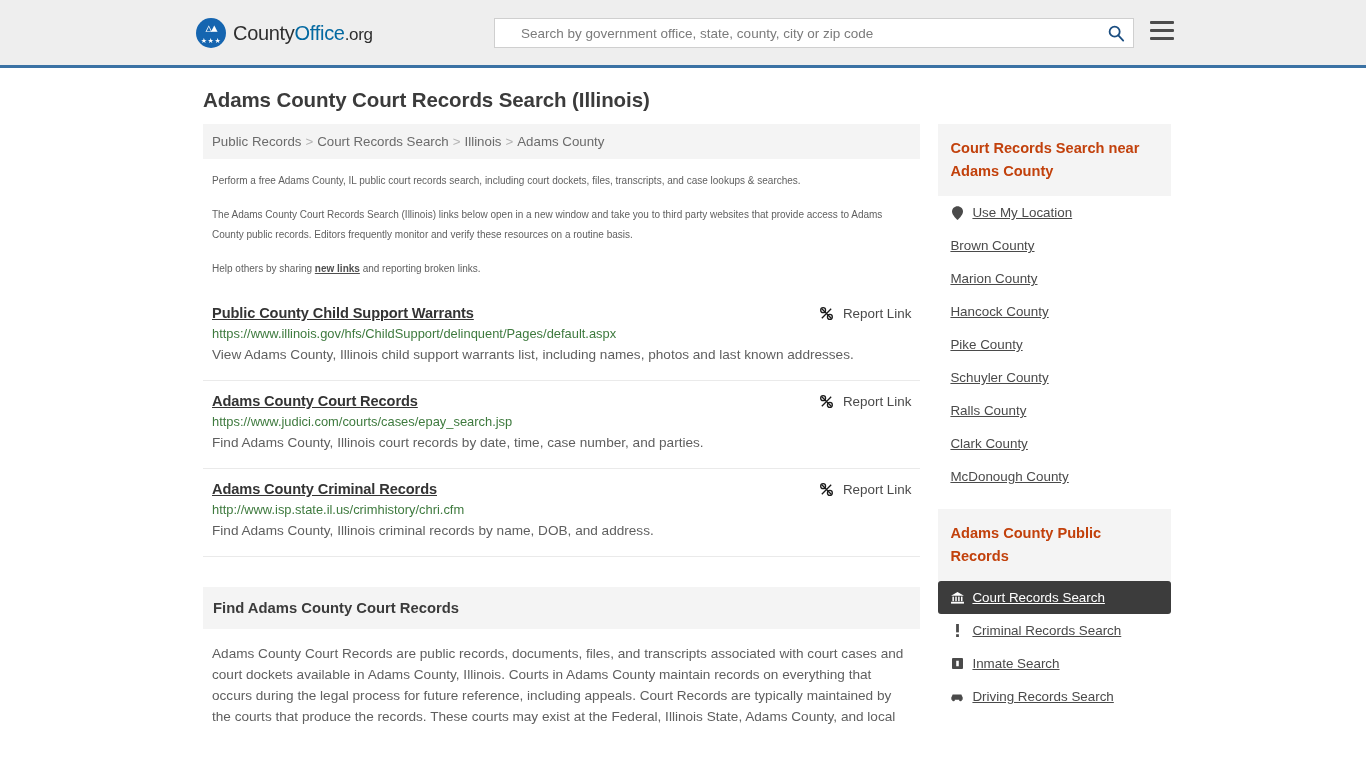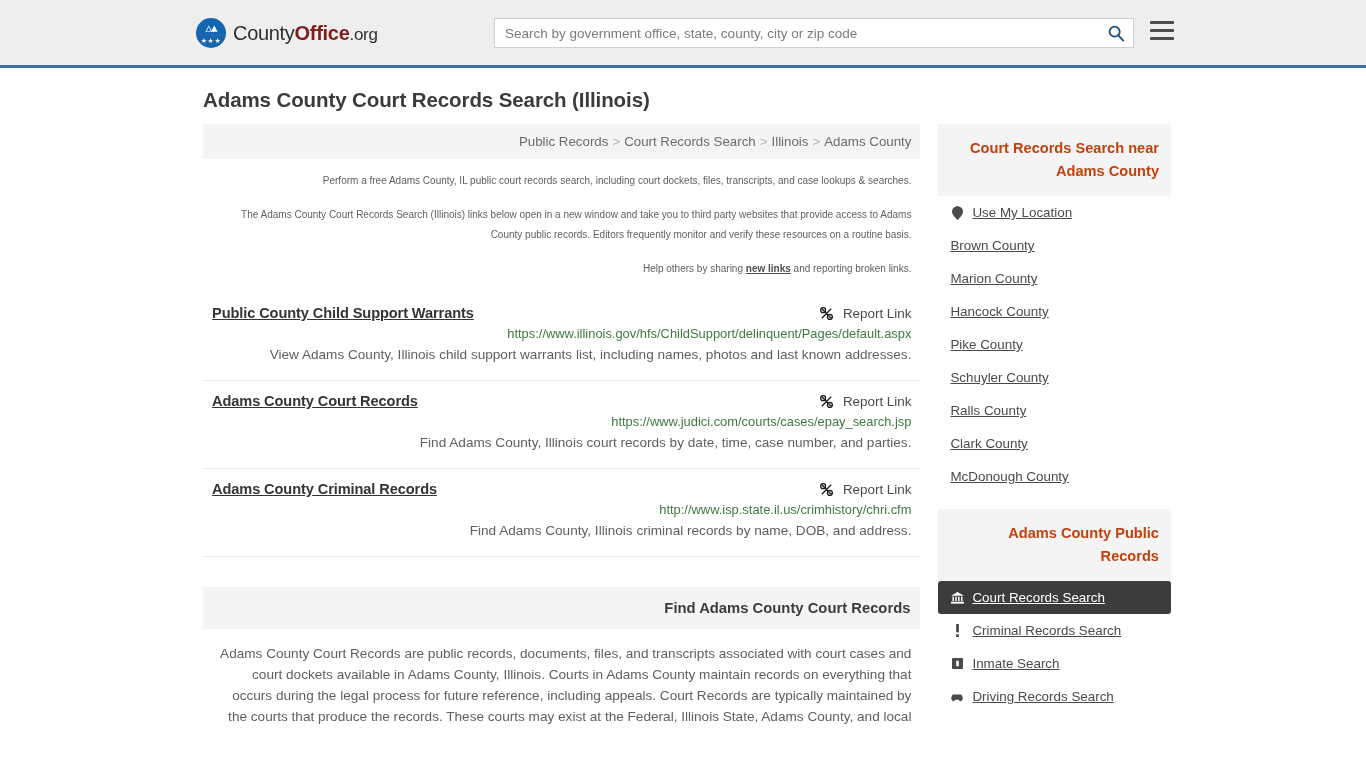--- a/index.html
+++ b/index.html
@@ -61,21 +61,21 @@
     line-height: 7px;
     color: #ffffff;
     letter-spacing: 0.5px;
   }
   .logo-text {
     font-size: 20px;
     letter-spacing: -0.3px;
     white-space: nowrap;
   }
   .logo-text .t-county { color: #2f2f2f; font-weight: 400; }
-  .logo-text .t-office { color: #7f1d1d; font-weight: 700; }
+  .logo-text .t-office { color: #0369a1; font-weight: 400; }
   .logo-text .t-org    { color: #2f2f2f; font-weight: 400; font-size: 17px; }
 
   .search-wrap {
     position: absolute;
     left: 494px;
     top: 18px;
     width: 640px;
     height: 30px;
     background: #ffffff;
     border: 1px solid #cfcfcf;
@@ -85,20 +85,21 @@
   .search-input {
     flex: 1;
     border: none;
     outline: none;
     background: transparent;
     font-family: "Liberation Sans", sans-serif;
     font-size: 13.5px;
     color: #5a5a5a;
     padding: 4px 10px;
     height: 100%;
+    margin-left: 16px;
   }
   .search-input::placeholder { color: #7b7b7b; }
   .search-btn {
     width: 34px; height: 100%;
     border: none; background: transparent;
     display: flex; align-items: center; justify-content: center;
     cursor: pointer;
     padding: 0;
   }
   .hamburger {
@@ -128,21 +129,21 @@
     margin: 16px auto;
     position: relative;
   }
   h1.page-title {
     font-size: 20.5px;
     font-weight: bold;
     color: #3b3b3b;
     margin: 20px 0 12px 8px;
     letter-spacing: -0.1px;
   }
-  .cols { display: flex; gap: 18px; padding-left: 8px; text-align: right; }
+  .cols { display: flex; gap: 18px; padding-left: 8px; }
   .main-col { width: 728px; }
   .side-col { width: 236px; }
 
   
   .breadcrumb {
     background: #f4f4f4;
     padding: 10px 9px;
     font-size: 13.3px;
     color: #6b6b6b;
     margin-bottom: 12px;

